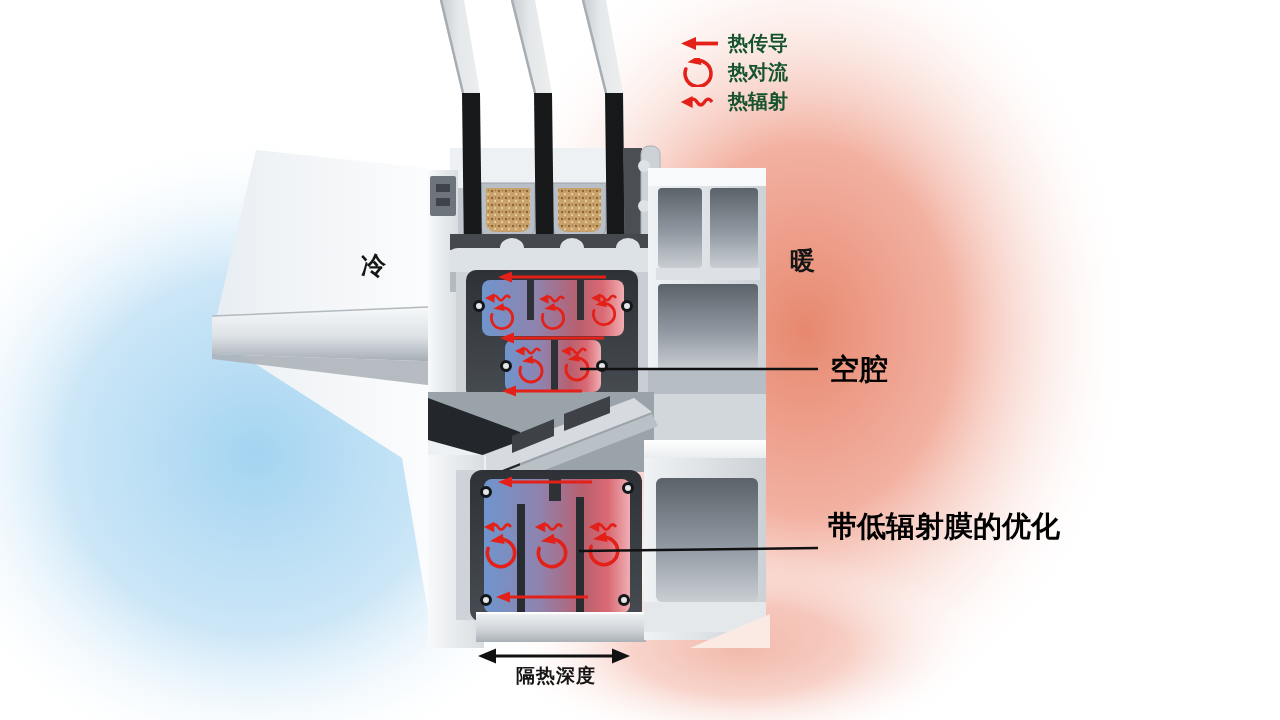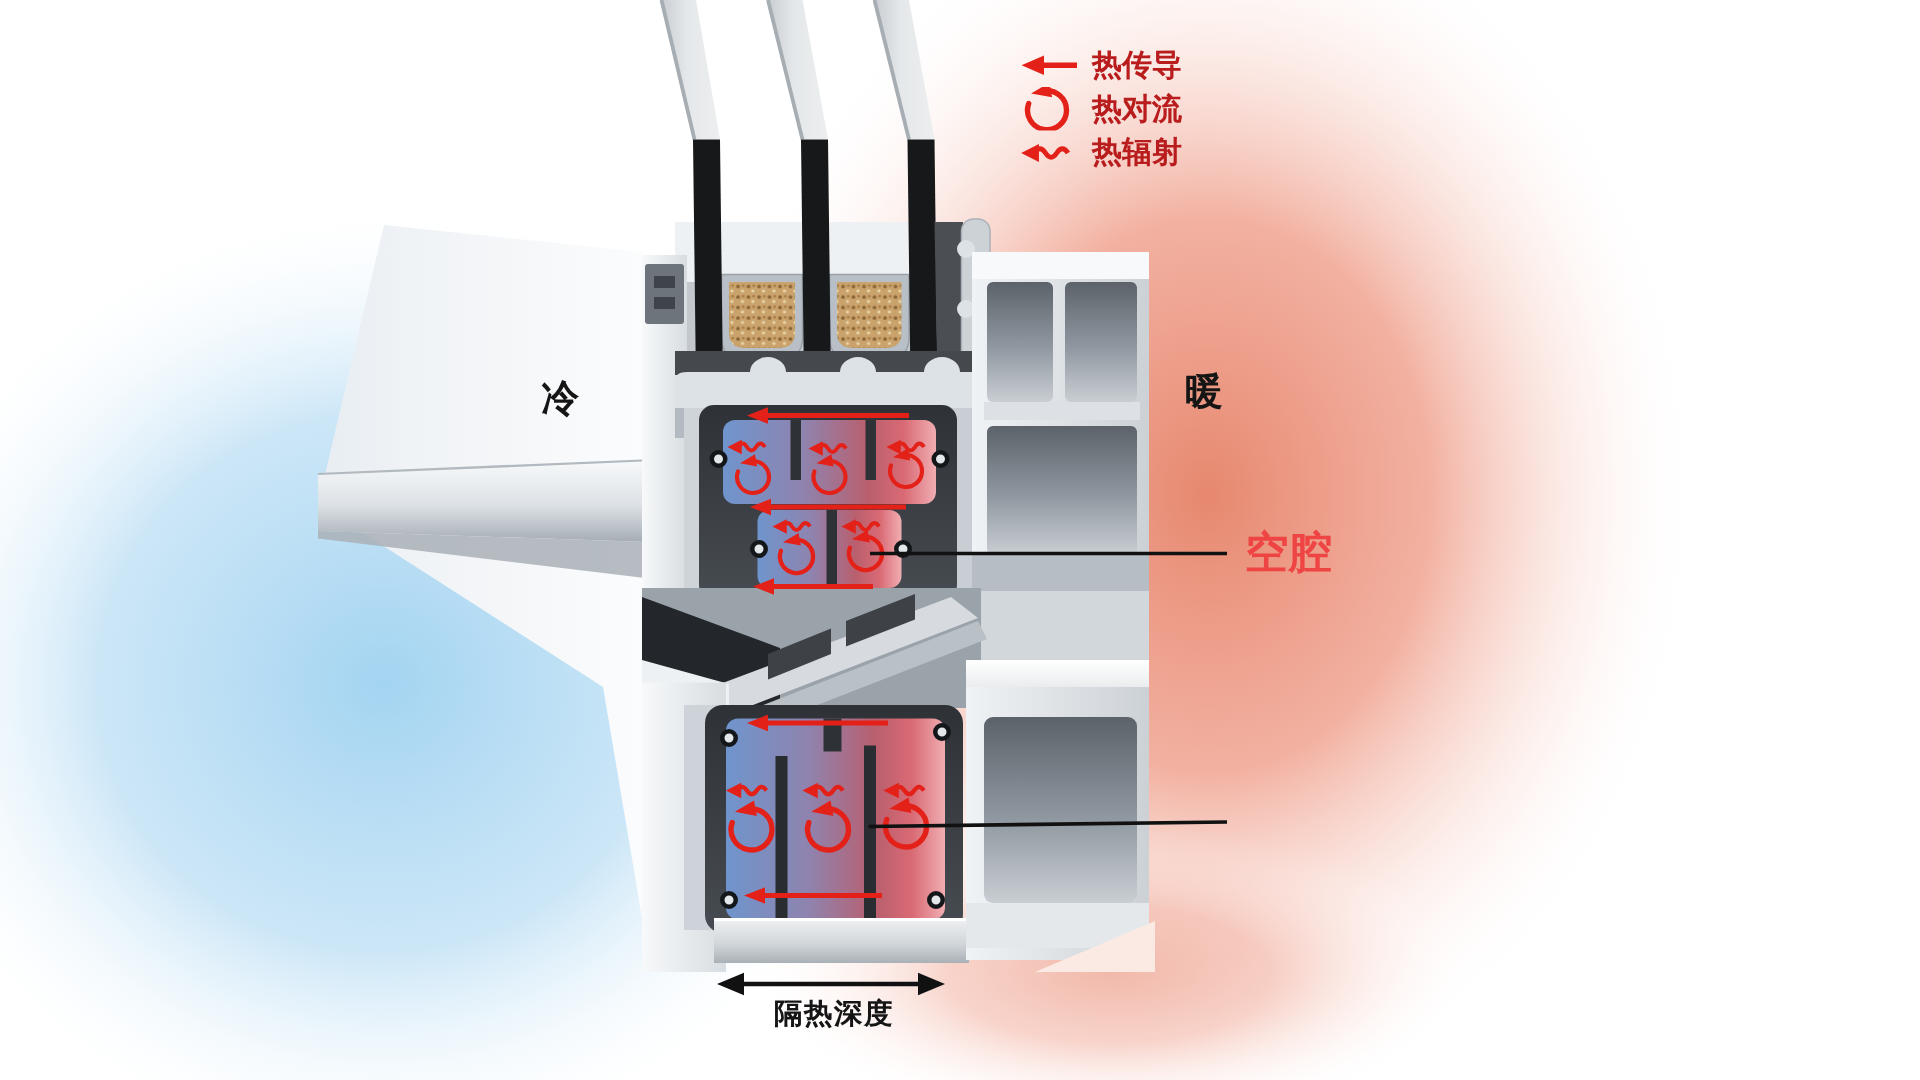--- a/index.html
+++ b/index.html
@@ -3,23 +3,23 @@
 <meta charset="utf-8">
 <style>
   html,body{margin:0;padding:0;background:#777;}
   .stage{position:relative;width:1280px;height:720px;overflow:hidden;background:#ffffff;
          font-family:"Liberation Sans", sans-serif;color:#151515;}
   .stage svg.diagram{position:absolute;left:0;top:0;}
   .label{position:absolute;white-space:nowrap;}
   .legend{position:absolute;left:678px;top:29px;display:flex;flex-direction:column;}
   .legend-row{display:flex;align-items:center;height:29px;}
   .legend-icon{width:42px;height:29px;flex:0 0 42px;display:flex;align-items:center;}
-  .legend-text{font-size:20px;font-weight:600;margin-left:8px;color:#b91c1c;}
+  .legend-text{font-size:20px;font-weight:600;margin-left:8px;color:#14532d;}
   .env-label{font-size:25px;font-weight:600;}
-  .callout{font-size:29px;font-weight:600;line-height:36px;color:#ef4444;}
+  .callout{font-size:29px;font-weight:600;line-height:36px;color:#000000;}
   .depth-label{position:absolute;left:456px;top:663px;width:200px;text-align:center;
                font-size:19px;font-weight:600;letter-spacing:1px;}
 </style>
 </head>
 <body>
 
 <div class="stage">
 
   <svg class="diagram" width="1280" height="720" viewBox="0 0 1280 720">
     <defs>
@@ -303,16 +303,17 @@
       </span>
       <span class="legend-text">热辐射</span>
     </div>
   </div>
 
   <div class="label env-label" style="left:361px;top:249px;">冷</div>
   <div class="label env-label" style="left:790px;top:244px;">暖</div>
 
   <div class="label callout" style="left:830px;top:351px;">空腔</div>
   <div class="label callout" style="left:828px;top:508px;">
+    <div>带低辐射膜的优化</div>
   </div>
 
   <div class="depth-label">隔热深度</div>
 </div>
 
 </body></html>

